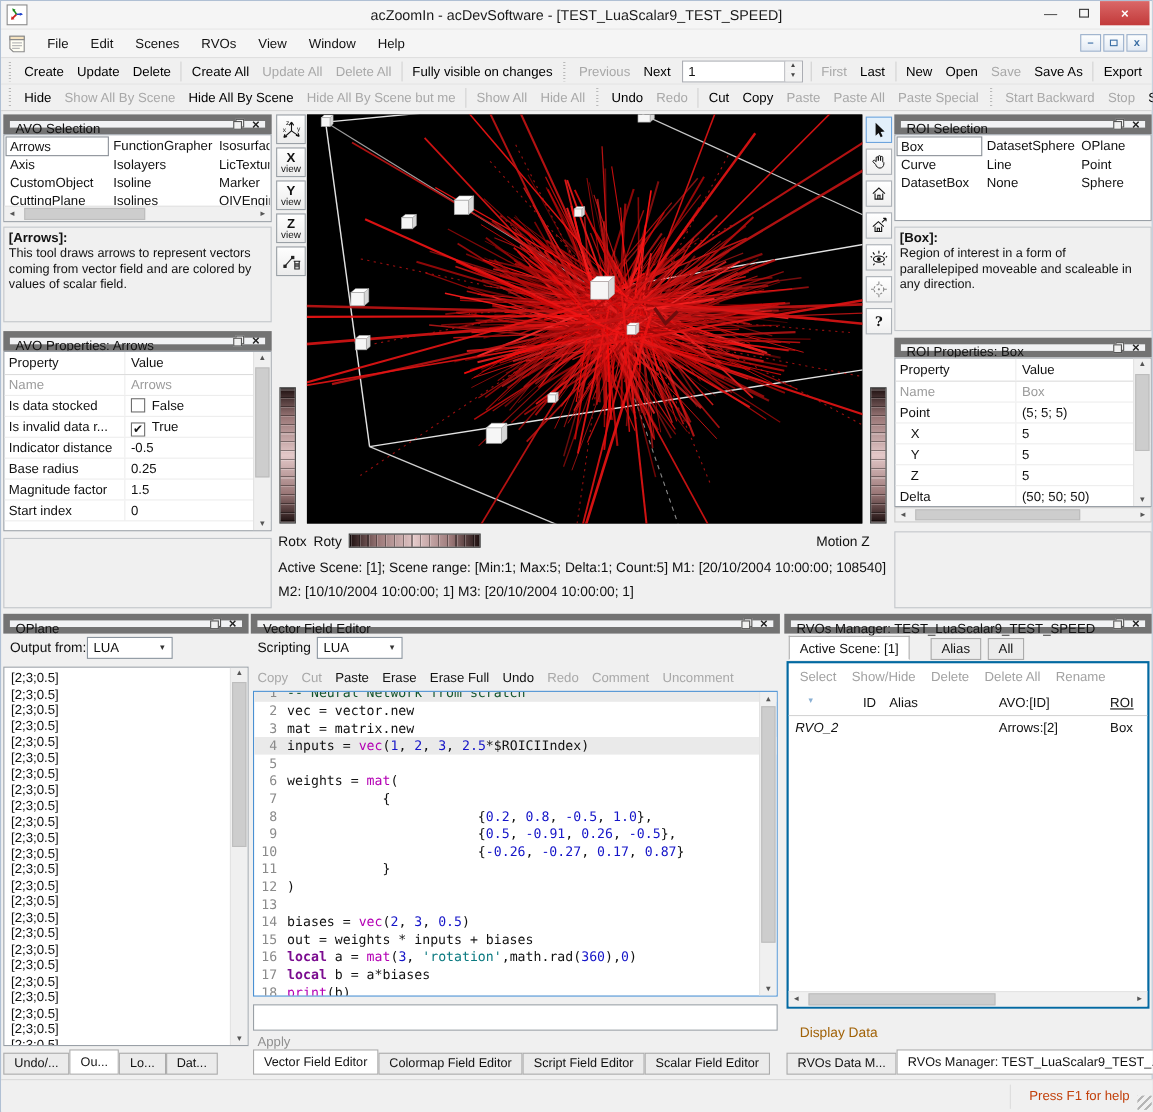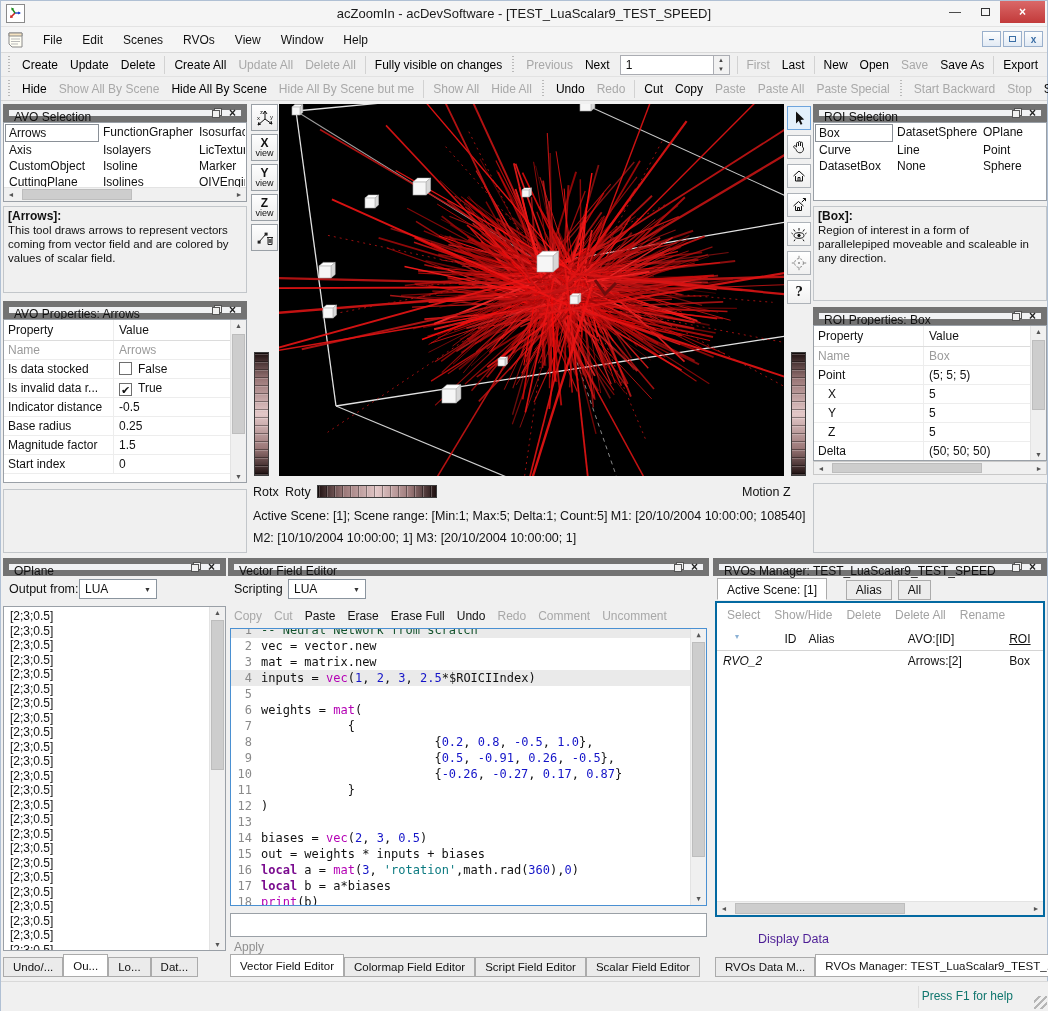--- a/index.html
+++ b/index.html
@@ -100,21 +100,21 @@
   .rvohdr div{padding:0 6px;white-space:nowrap;position:relative}
   .rvorow{position:absolute;display:flex;height:20px;line-height:20px}
   .rvorow div{padding:0 6px;white-space:nowrap}
   .sortind{position:absolute;left:18px;top:-3px;font-size:8px;color:#8ab0d4}
   
   .btabs{position:absolute;top:398px;display:flex;align-items:flex-end}
   .btab{border:1px solid #ababab;background:#ebebeb;padding:3px 9px;font-size:11.5px;white-space:nowrap;height:20px}
   .btab.active{background:#fff;height:23px;padding-top:5px}
   
   .statusbar{position:absolute;left:0;top:980px;width:1048px;height:30px;background:#f0f0f0;border-top:1px solid #d9d9d9}
-  .sb-help{position:absolute;right:36px;top:7px;color:#0f766e}
+  .sb-help{position:absolute;right:22px;top:7px;color:#c2410c}
   .sb-sepv{position:absolute;right:130px;top:4px;width:1px;height:22px;background:#dcdcdc}
   .sb-grip{position:absolute;right:2px;bottom:2px;width:13px;height:13px;background:repeating-linear-gradient(135deg,transparent 0 3px,#b5b5b5 3px 5px)}
   svg{display:block}
 </style>
 </head>
 <body>
 
 <div class="app">
 
   <div class="titlebar">
@@ -1357,21 +1357,21 @@
             <div style="width: 102px;">Arrows:[2]</div>
             <div style="width: 40px;">Box</div>
           </div>
         </div>
       <div class="hscroll" style="left:0;right:0;bottom:0">
         <span class="sb-arrow h" style="left:0">◄</span>
         <span class="sb-arrow h" style="right:0">►</span>
         <div class="thumb" style="left:18px;top:1px;height:11px;width:170px"></div>
       </div>
     </div>
-    <div class="lbl" style="left:757px;top:376px;color:#4c1d95">Display Data</div>
+    <div class="lbl" style="left:726px;top:376px;color:#a16207">Display Data</div>
     <div class="btabs" id="tabs-right" style="left:714px">
         <div class="btab">RVOs Data M...</div>
         <div class="btab active">RVOs Manager: TEST_LuaScalar9_TEST_...</div>
       </div>
   </div>
 
   <div class="statusbar">
     <div class="sb-sepv"></div>
     <div class="sb-help">Press F1 for help</div>
     <div class="sb-grip"></div>

